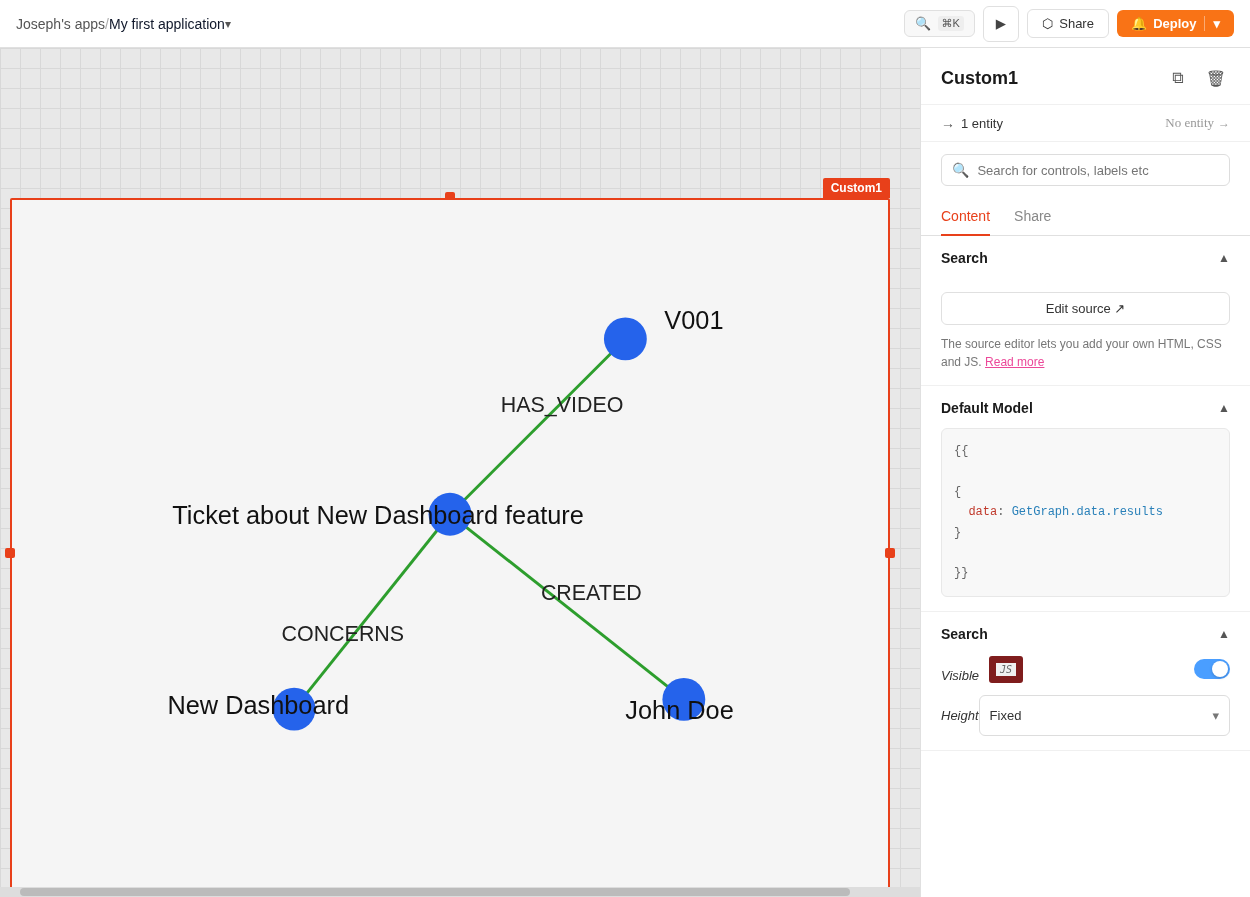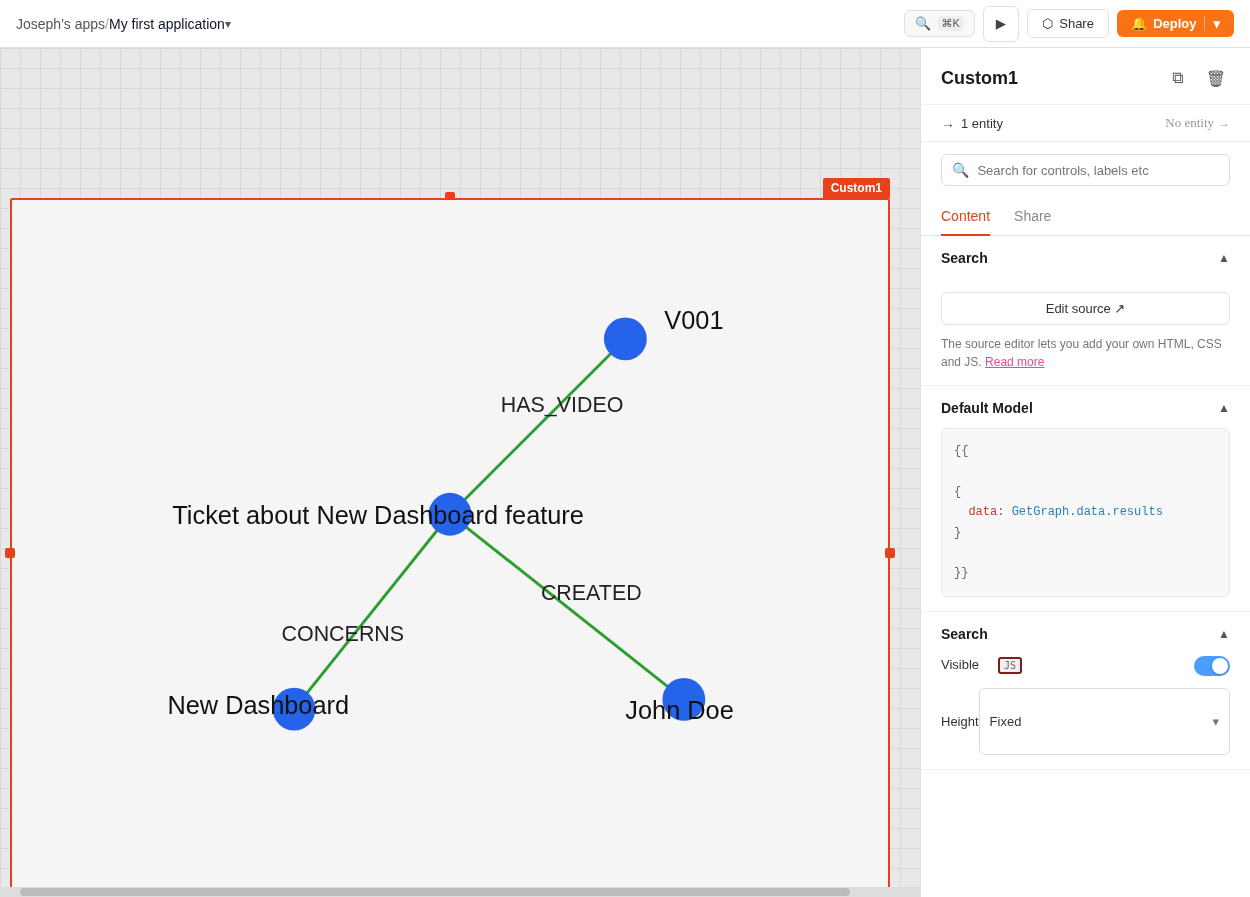--- a/index.html
+++ b/index.html
@@ -348,26 +348,27 @@
     .prop-row {
       display: flex;
       align-items: center;
       justify-content: space-between;
       margin-top: 14px;
     }
     .prop-label {
       font-size: 13px;
       color: #333;
       display: flex;
-      align-items: flex-start;
-      gap: 19px;
+      align-items: flex-end;
+      gap: 10px;
+      font-style: italic;
     }
     .js-badge {
       background: #f0f0f0;
-      border: 2px solid #7f1d1d;
+      border: 7px solid #7f1d1d;
       border-radius: 3px;
       padding: 1px 4px;
       font-size: 10px;
       color: #666;
       font-family: monospace;
     }
     
     .toggle {
       width: 36px; height: 20px;
       background: #4a9eff;
@@ -391,21 +392,21 @@
       align-items: center;
       justify-content: space-between;
     }
     .height-select {
       display: flex;
       align-items: center;
       justify-content: space-between;
       width: 260px;
       border: 1px solid #ddd;
       border-radius: 6px;
-      padding: 25px 10px;
+      padding: 12px 10px;
       background: #fff;
       font-size: 13px;
       color: #333;
       cursor: pointer;
     }
     .height-select .chev { color: #777; }
   </style>
 </head>
 <body>
 

